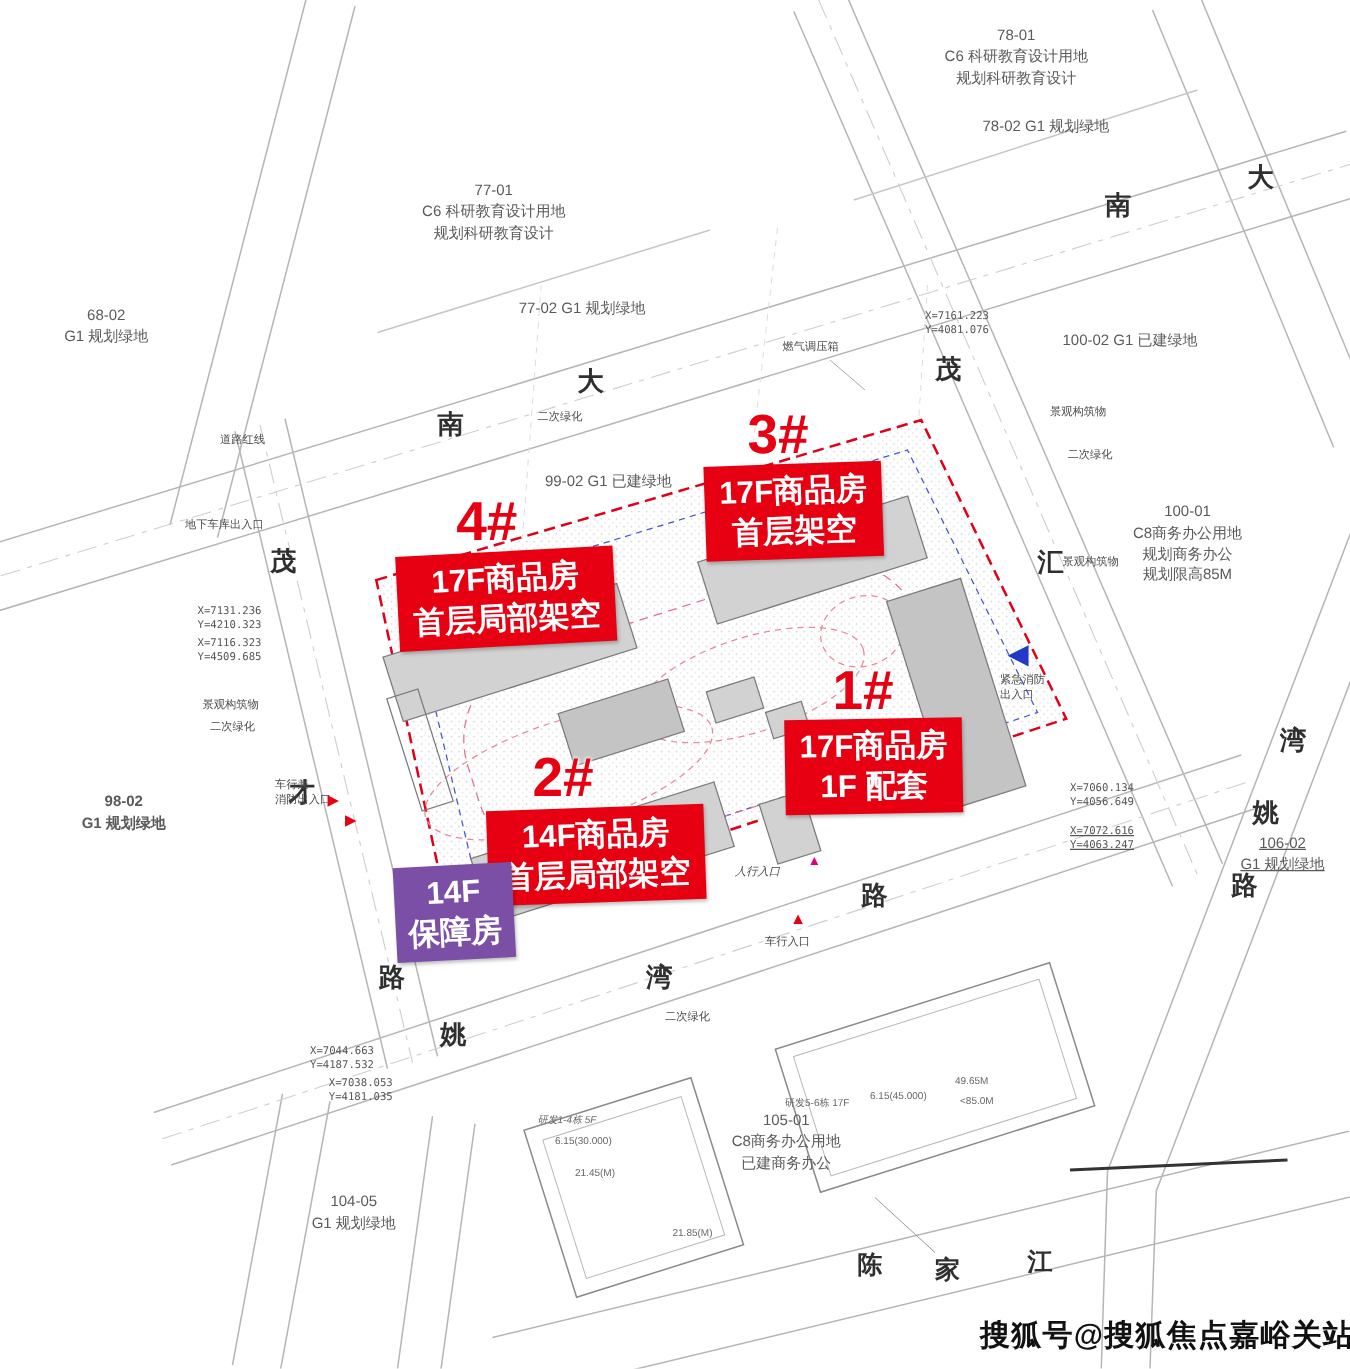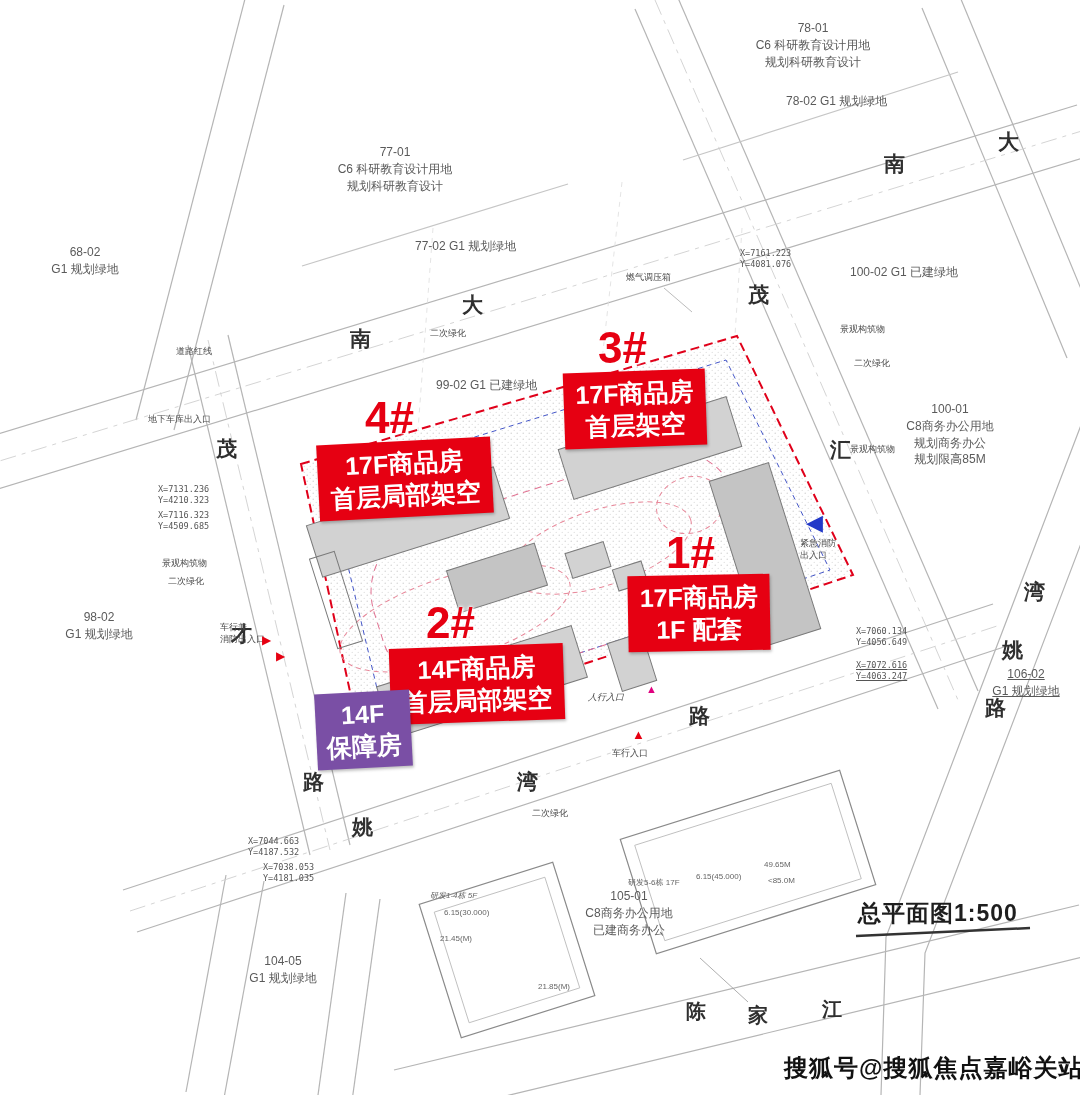--- a/index.html
+++ b/index.html
@@ -153,21 +153,21 @@
   </div>
   <div class="lbl" style="left:436px;top:377px;">
     <span>99-02  G1 已建绿地</span>
   </div>
   <div class="lbl" style="left:898px;top:401px;width:104px;">
     <span>100-01</span>
     <span>C8商务办公用地</span>
     <span>规划商务办公</span>
     <span>规划限高85M</span>
   </div>
-  <div class="lbl" style="left:54px;top:609px;width:90px;">
+  <div class="lbl" style="left:54px;top:633px;width:90px;font-weight:bold;">
     <span>98-02</span>
     <span>G1 规划绿地</span>
   </div>
   <div class="lbl" style="left:984px;top:666px;width:84px;text-decoration:underline;">
     <span>106-02</span>
     <span>G1 规划绿地</span>
   </div>
   <div class="lbl" style="left:238px;top:953px;width:90px;">
     <span>104-05</span>
     <span>G1 规划绿地</span>
@@ -240,21 +240,21 @@
   </div>
   <div class="ann" style="left:532px;top:808px;">
     <span>二次绿化</span>
   </div>
   <div class="ann sm" style="left:430px;top:891px;font-style:italic;">
     <span>研发1-4栋 5F</span>
   </div>
   <div class="ann sm" style="left:444px;top:908px;">
     <span>6.15(30.000)</span>
   </div>
-  <div class="ann sm" style="left:440px;top:934px;">
+  <div class="ann sm" style="left:460px;top:934px;">
     <span>21.45(M)</span>
   </div>
   <div class="ann sm" style="left:538px;top:982px;">
     <span>21.85(M)</span>
   </div>
   <div class="ann sm" style="left:628px;top:878px;">
     <span>研发5-6栋 17F</span>
   </div>
   <div class="ann sm" style="left:696px;top:872px;">
     <span>6.15(45.000)</span>
@@ -320,16 +320,15 @@
     <span>14F</span>
     <span>保障房</span>
   </div>
 
   <div class="arrow" style="left:806px;top:512px;font-size:22px;color:var(--blue);">◀</div>
   <div class="arrow" style="left:632px;top:728px;font-size:13px;color:var(--red);">▲</div>
   <div class="arrow" style="left:262px;top:634px;font-size:12px;color:var(--red);">▶</div>
   <div class="arrow" style="left:276px;top:650px;font-size:12px;color:var(--red);">▶</div>
   <div class="arrow" style="left:646px;top:684px;font-size:11px;color:#e0007f;">▲</div>
 
-  <div class="scale-lbl" style="left:858px;top:898px;">总平面图1:500</div>
   <div class="watermark" style="left:784px;top:1052px;">搜狐号@搜狐焦点嘉峪关站</div>
 
 </div>
 
 </body></html>

